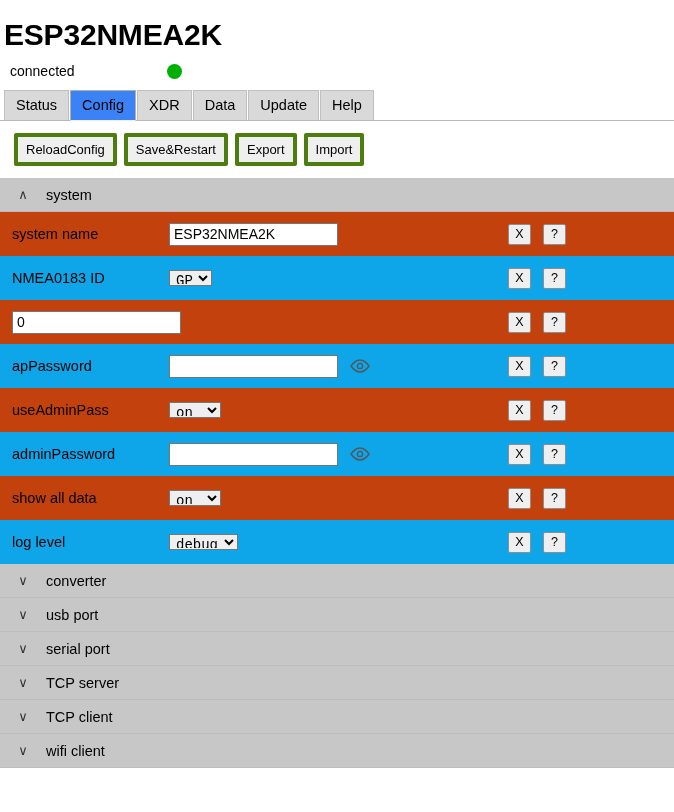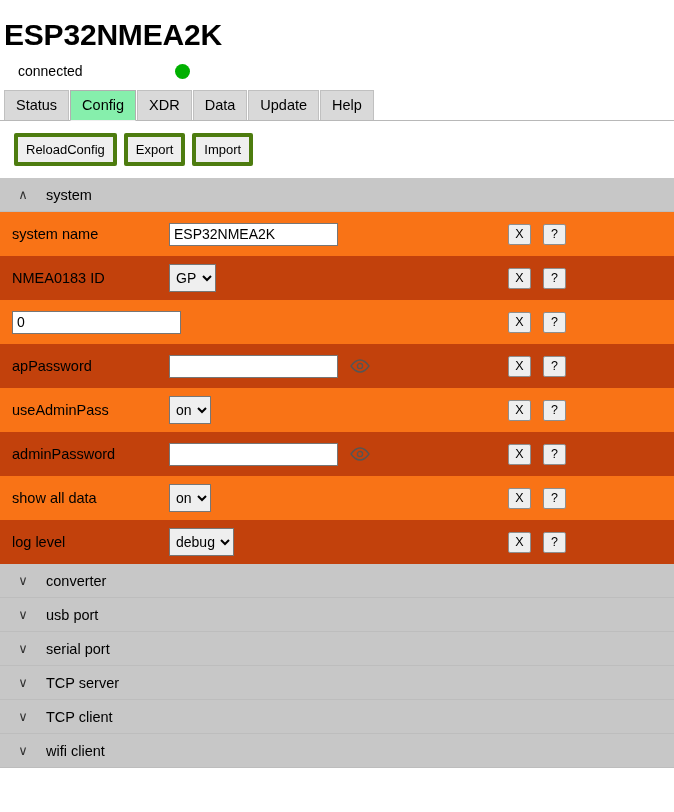--- a/index.html
+++ b/index.html
@@ -22,21 +22,21 @@
   
   .page-title {
     font-size: 30px;
     font-weight: bold;
     margin: 18px 0 0 4px;
     letter-spacing: -0.2px;
   }
   .status-row {
     display: flex;
     align-items: center;
-    margin: 10px 0 0 18px;
+    margin: 10px 0 0 10px;
     height: 18px;
   }
   .status-text {
     font-size: 14px;
     color: #000;
   }
   .status-led {
     width: 15px;
     height: 15px;
     border-radius: 50%;
@@ -58,21 +58,21 @@
     padding: 6px 11px 6px 11px;
     background: #d9d9d9;
     border: 1px solid #c0c0c0;
     border-bottom: none;
     margin-right: 1px;
     cursor: pointer;
     line-height: 17px;
     color: #000;
   }
   .tab.active {
-    background: #86efac;
+    background: #3b82f6;
     border: 1px solid #b0b0b0;
     border-bottom: 1px solid #efefef;
     font-weight: normal;
     position: relative;
     top: 1px;
   }
 
   
   .actionbar {
     display: flex;
@@ -111,22 +111,22 @@
   .section-head .sec-label { font-size: 14.5px; }
 
   
   .row {
     display: flex;
     align-items: center;
     height: 44px;
     padding-left: 12px;
     position: relative;
   }
-  .row.odd  { background: #f97316; }
-  .row.even { background: #c2410c; }
+  .row.odd  { background: #c2410c; }
+  .row.even { background: #0ea5e9; }
   .row-label {
     font-size: 14.5px;
     width: 157px;
     flex: 0 0 157px;
   }
   .row-field {
     flex: 1 1 auto;
     display: flex;
     align-items: center;
   }
@@ -134,23 +134,23 @@
     font-family: "Liberation Sans", sans-serif;
     font-size: 14px;
     width: 169px;
     height: 23px;
     padding: 2px 4px;
     border: 1px solid #767676;
     background: #fff;
     color: #000;
   }
   select.sel {
-    font-family: Liberation Sans, sans-serif;
+    font-family: Liberation Mono, monospace;
     font-size: 14px;
-    height: 28px;
+    height: 16px;
     border: 1px solid #767676;
     background: #efefef;
     color: #000;
     padding: 1px 2px;
   }
   .eye {
     margin-left: 12px;
     width: 20px;
     height: 14px;
     cursor: pointer;
@@ -195,20 +195,21 @@
       <div class="tab">Status</div>
       <div class="tab active">Config</div>
       <div class="tab">XDR</div>
       <div class="tab">Data</div>
       <div class="tab">Update</div>
       <div class="tab">Help</div>
     </div>
 
   <div class="actionbar" id="actionbar">
       <button class="btn">ReloadConfig</button>
+      <button class="btn">Save&amp;Restart</button>
       <button class="btn">Export</button>
       <button class="btn">Import</button>
     </div>
 
   <div id="sections">
       <div class="section-head">
         <span class="chev">∧</span>
         <span class="sec-label">system</span>
       </div>
       <div class="row odd">

